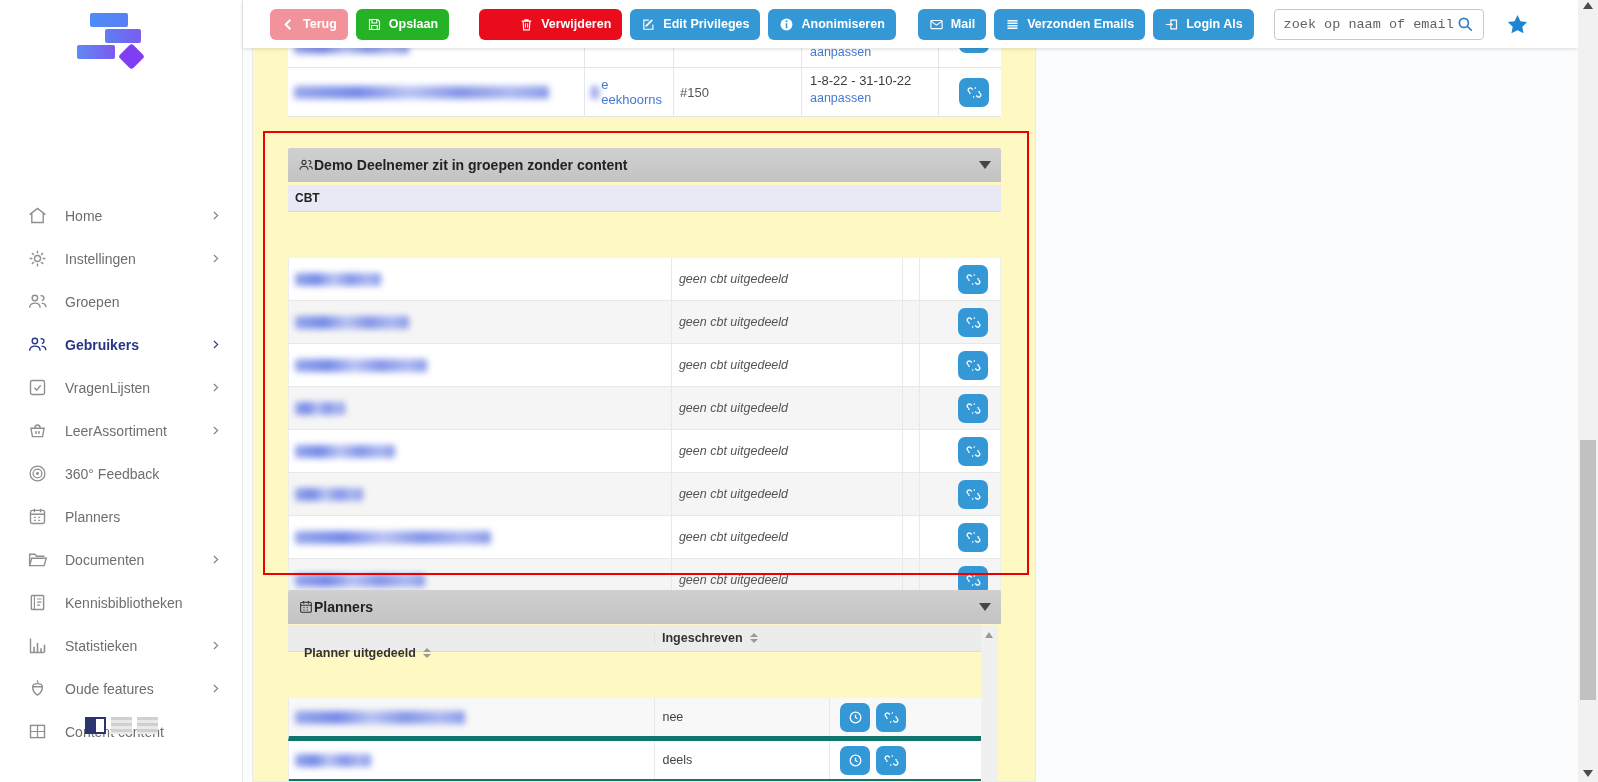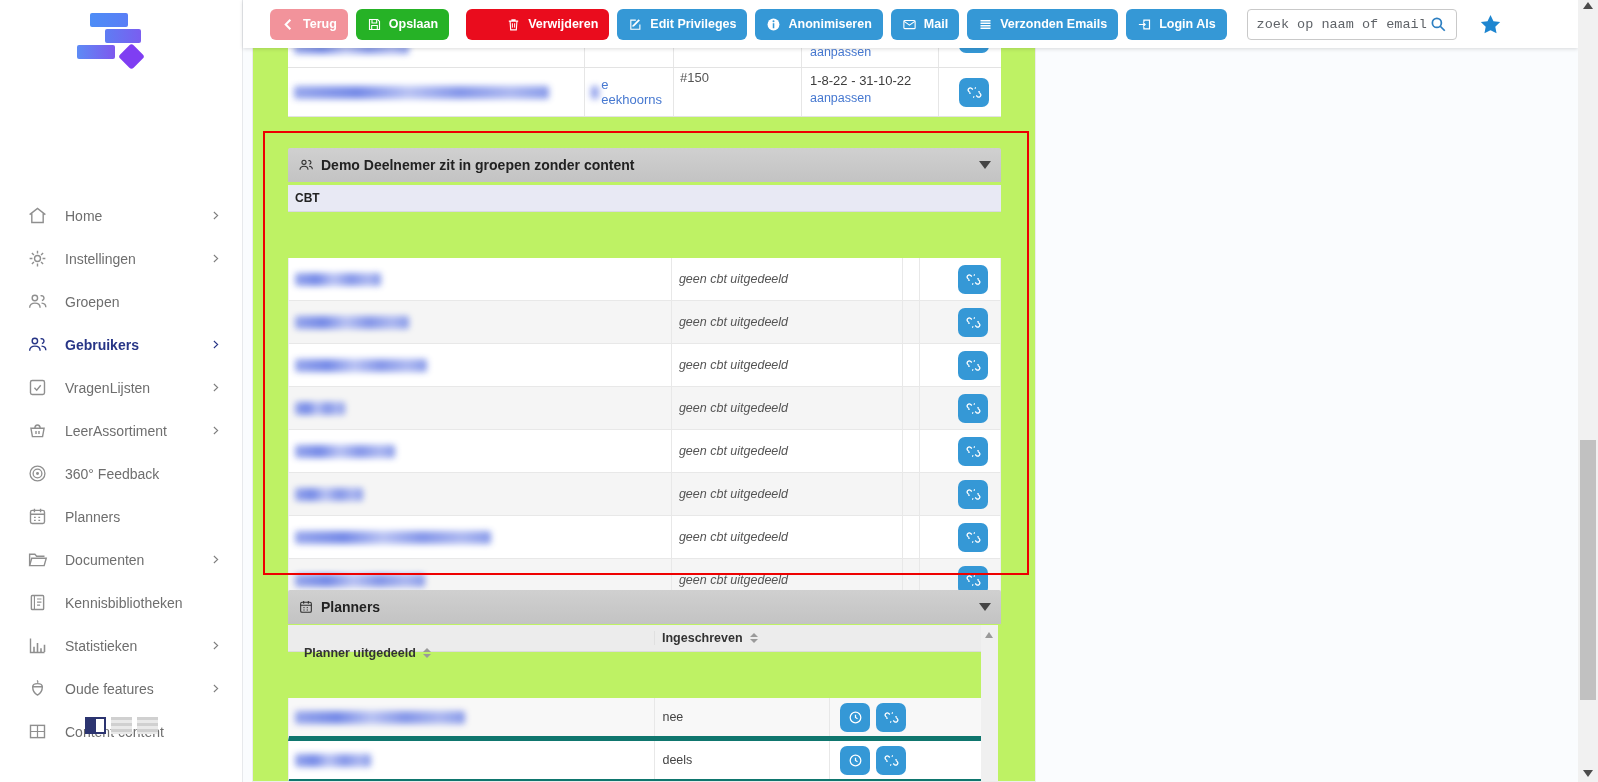--- a/index.html
+++ b/index.html
@@ -38,32 +38,32 @@
             padding-left:27px; }
   .btns { display:flex; align-items:center; gap:8px; }
   .btn { height:31px; border:none; border-radius:6px; display:inline-flex; align-items:center;
          gap:7px; padding:0 11px; color:#fff; font-size:12.5px; font-weight:700;
          font-family:"Liberation Sans", sans-serif; cursor:pointer; white-space:nowrap; }
   .btn .bicon { width:15px; height:15px; }
   .btn-back    { background:#f2939b; }
   .btn-success { background:#26b226; }
   .btn-danger  { background:#ea0c1d; }
   .btn-primary { background:#3598d6; }
-  .ml26 { margin-left:9px;padding-left:40px; } .ml14 { }
+  .ml26 { margin-left:22px;padding-left:40px; } .ml14 { margin-left:14px; }
   .search-wrap { margin-left:20px; width:210px; height:31px; border:1px solid #c9c9c9;
                  border-radius:4px; background:#fff; display:flex; align-items:center;
                  padding:0 9px; }
   .search-wrap input { border:none; outline:none; flex:1; font-size:13.5px; color:#333;
                        font-family:Liberation Mono, monospace; min-width:0; background:transparent; }
   .search-wrap input::placeholder { color:#5f6368; }
   .sicon { width:18px; height:18px; color:#2d7fc1; cursor:pointer; flex:none; }
   .star { width:23px; height:23px; margin-left:22px; color:#1e86d0; cursor:pointer; }
 
   
-  .card { position:absolute; left:252px; top:40px; width:784px; height:742px; background:#bef264;
+  .card { position:absolute; left:252px; top:40px; width:784px; height:742px; background:#fef9c3;
           border:1px solid #ececec; border-top:none; z-index:1; overflow:hidden; }
 
   .trow { position:absolute; left:35px; width:713px; display:flex;
           border-bottom:1px solid #e3e3e3; background:#fff; }
   .cell { height:100%; }
   .bL { border-left:1px solid #e6e6e6; }
   .c-name { width:296px; padding:0 6px; }
   .c-link { width:89px;  padding:2px 6px; }
   .c-num  { width:128px; padding:2px 6px; }
   .c-date { width:137px; padding:2px 8px; }
@@ -77,21 +77,21 @@
   .blur { display:inline-block; height:13px; border-radius:2px; filter:blur(3px); opacity:.95;
           background:linear-gradient(90deg,#93a3ec,#6d83e6 25%,#b6c0f3 45%,#7d90e8 65%,#a9b5f0 85%,#8396e9); }
   .blur.cut { height:10px; }
   .btn-frag { width:30px; height:13px; border-radius:0 0 7px 7px; background:#3598d6; margin-top:0; }
 
   .annotation { position:absolute; left:10px; top:91px; width:766px; height:444px;
                 border:2px solid #ee0000; z-index:4; pointer-events:none; }
 
   .sec-head { position:absolute; left:35px; width:713px; height:28px;
               background:linear-gradient(#d0d0d0,#c3c3c3); border-radius:2px 2px 0 0;
-              display:flex; align-items:center; padding:17px 10px; gap:7px;
+              display:flex; align-items:center; padding:17px 10px; 
               font-size:14px; font-weight:700; color:#222; }
   .sec-head .hicon { width:16px; height:16px; color:#2e2e2e; flex:none; }
   .caret { width:0; height:0; border-left:6px solid transparent; border-right:6px solid transparent;
            border-top:8px solid #454545; margin-left:auto; cursor:pointer; }
 
   .thead { position:absolute; left:35px; width:713px; height:27px; display:flex;
            align-items:center; font-size:12px; font-weight:700; color:#222;
            border-bottom:1px solid #d9d9e2; }
   .demo-thead { top:145px; background:#e8e9f4; }
   .d-groep { width:383px; padding-left:6px; }
@@ -489,21 +489,21 @@
       </div>
   </div>
   <div class="trow rowB">
     <div class="cell c-name" style="display:flex;align-items:center">
         <span class="blur" style="width:255px"></span>
       </div>
     <div class="cell c-link bL" style="display:flex;align-items:center">
         <span class="blur" style="width:9px;margin-right:2px"></span>
         <a class="link" style="font-size:13px">e eekhoorns</a>
       </div>
-    <div class="cell c-num bL" style="display:flex;">
+    <div class="cell c-num bL" style="display:flex;align-items:center">
         <span class="num">#150</span>
       </div>
     <div class="cell c-date bL" style="padding-top:5px">
       <div class="dark13">1-8-22 - 31-10-22</div>
       <a class="link">aanpassen</a>
     </div>
     <div class="cell c-act bL" style="align-items:center">
       <button class="ibtn">
           <svg class="iconuse">
             <use href="#i-unlink"></use>

